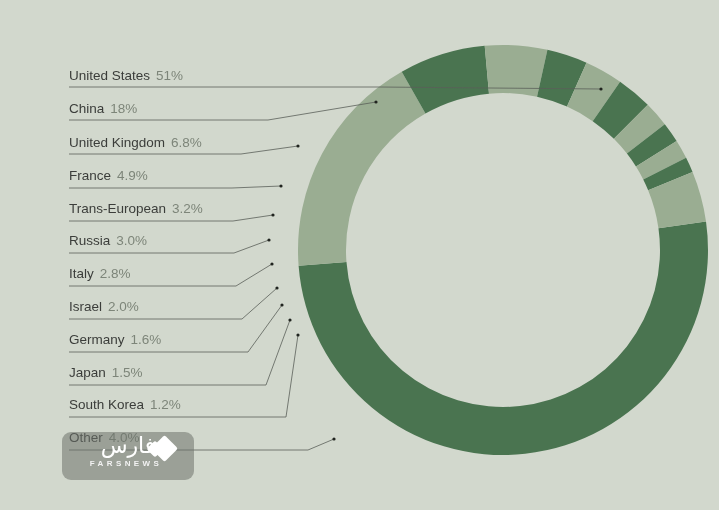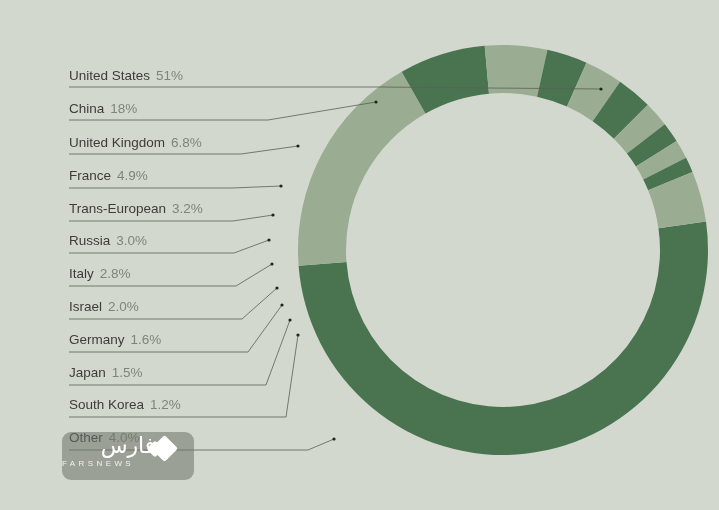--- a/index.html
+++ b/index.html
@@ -72,25 +72,26 @@
     font-family: "DejaVu Sans", sans-serif;
     letter-spacing: 0px;
     line-height: 24px;
     white-space: nowrap;
   }
   .wm-news {
     position: absolute;
     left: 0;
     top: 27px;
     width: 128px;
-    text-align: left;
+    text-align: center;
     color: #f2f2f2;
     font-size: 8px;
     letter-spacing: 3.4px;
     font-family: "Liberation Sans", sans-serif;
+    font-weight: bold;
   }
   .wm-diamond {
     position: absolute;
     right: 20px;
     top: 7px;
     width: 19px;
     height: 19px;
     background: #ffffff;
     transform: rotate(45deg);
     border-radius: 2px;

